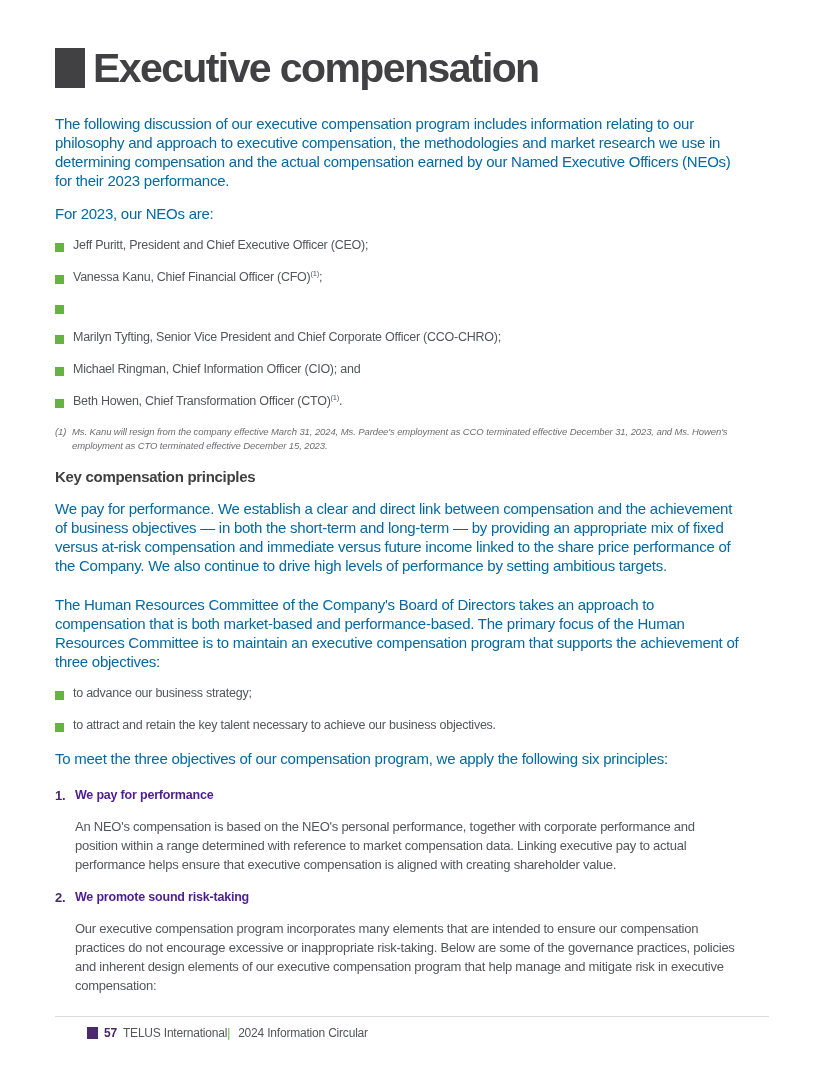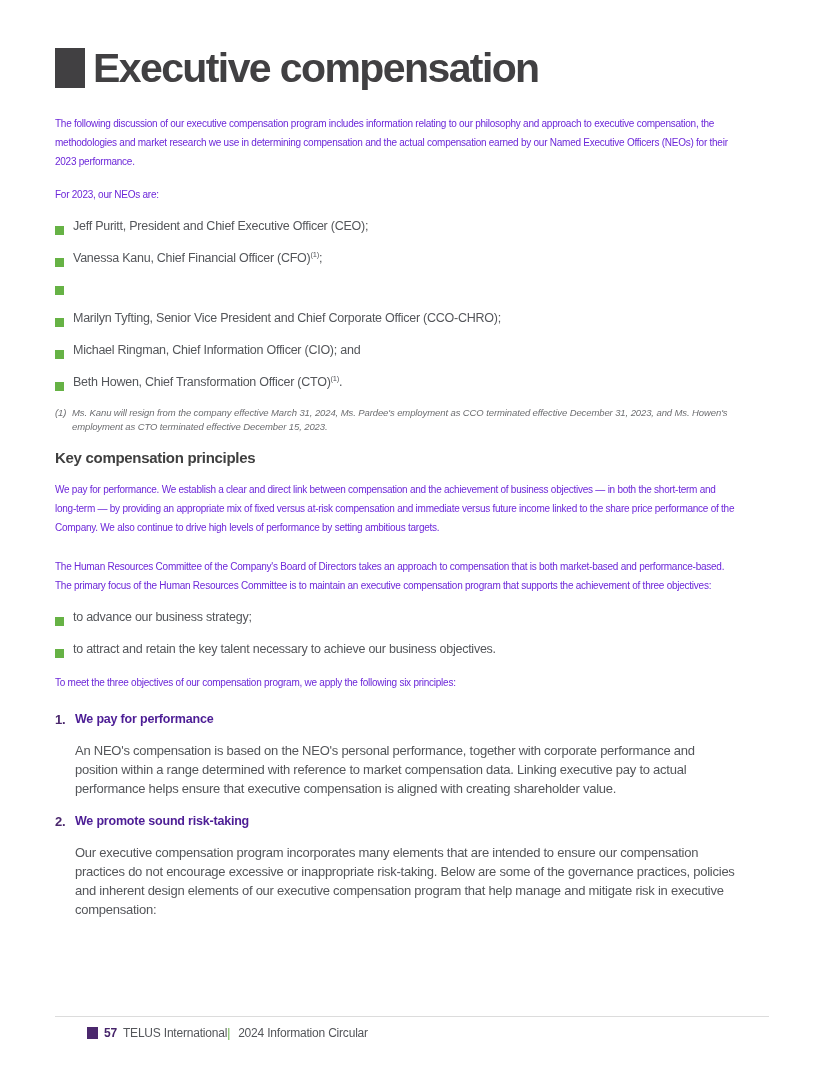--- a/index.html
+++ b/index.html
@@ -23,29 +23,29 @@
   }
   .h2-row { display:flex; align-items:flex-start; margin-bottom:30px; }
   .h2-square { width:30px; height:33px; background:#4B286D; margin-right:12px; flex:0 0 auto; }
   .h2-text {
     font-size:38px; font-weight:300; color:#55565a;
     letter-spacing:-0.5px; line-height:34px;
   }
 
   
   .para {
-    font-size:10px; line-height:19px; color:#6d28d9;
+    font-size:15px; line-height:19px; color:#0369a1;
     letter-spacing:-0.25px; margin-bottom:14px;
     max-width:716px;
   }
   .spacer-sm { height:6px; }
 
   
   .bullet-list { list-style:none; margin:6px 0 2px 0; }
-  .bullet-item { display:flex; align-items:flex-end; margin-bottom:15px; }
+  .bullet-item { display:flex; align-items:center; margin-bottom:15px; }
   .bullet-square {
     width:9px; height:9px; background:#66B245; flex:0 0 auto;
     margin:4px 9px 0 0;
   }
   .bullet-text { font-size:12.5px; line-height:17px; color:#54565a; letter-spacing:-0.25px; }
   sup.fnref { font-size:7.5px; vertical-align:super; line-height:0; }
 
   
   .footnote {
     display:flex; align-items:flex-start;

